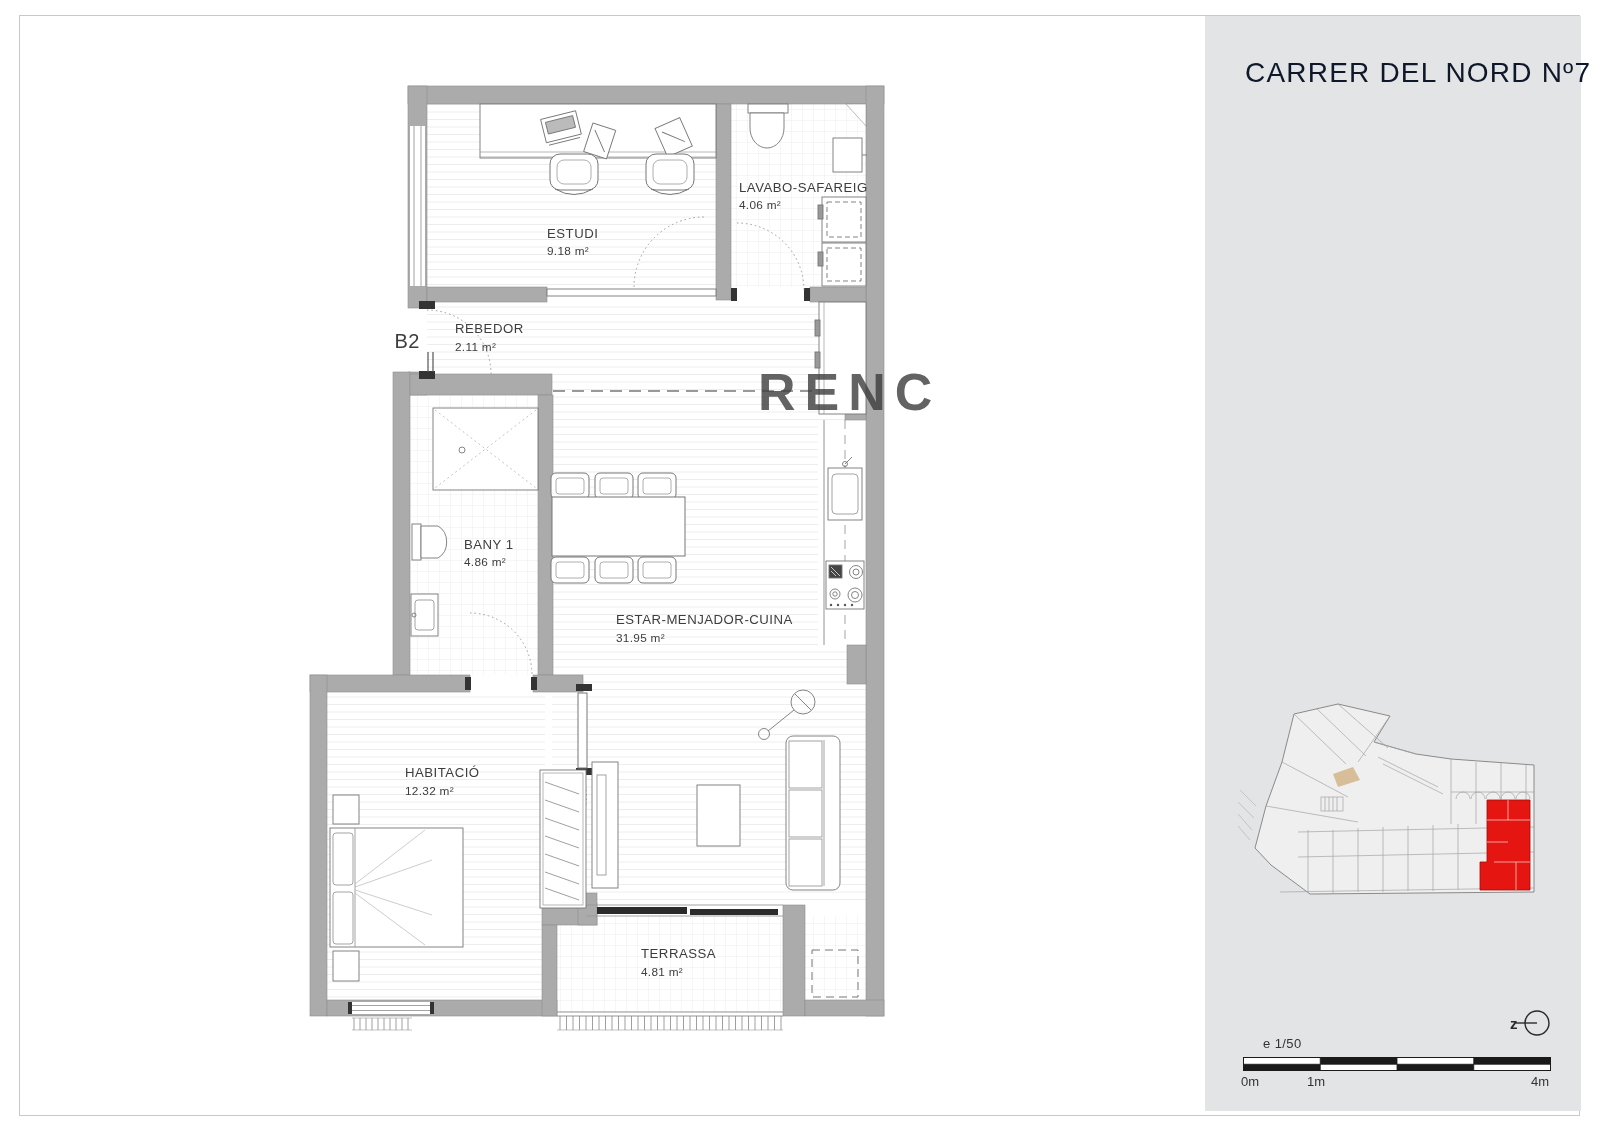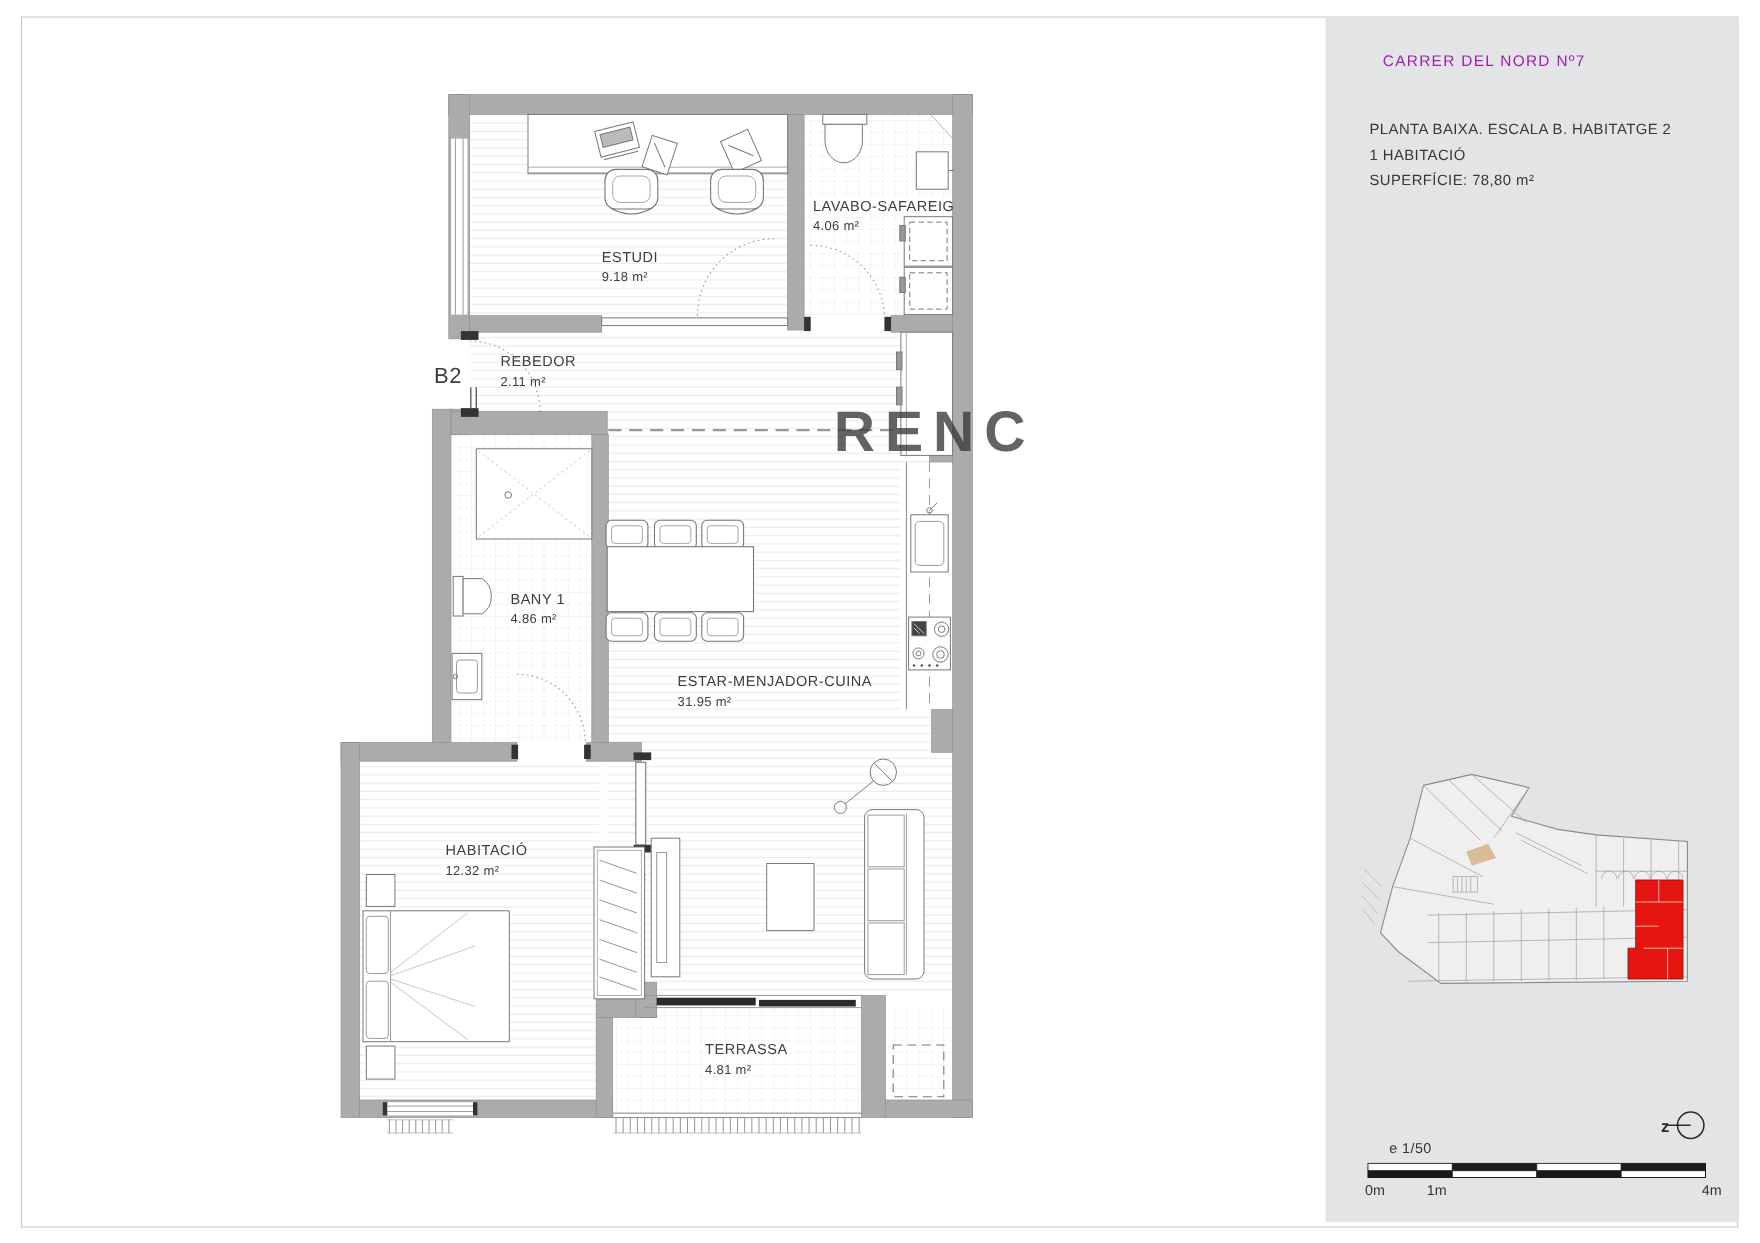--- a/index.html
+++ b/index.html
@@ -5,28 +5,28 @@
   html,body{margin:0;padding:0;background:#ffffff;font-family:"Liberation Sans",sans-serif;}
   .page{position:relative;width:1600px;height:1130px;background:#fff;overflow:hidden;}
   .frame{position:absolute;left:19px;top:15px;width:1561px;height:1101px;border:1px solid #c9c9c9;box-sizing:border-box;}
   .plan-svg{position:absolute;left:290px;top:70px;width:690px;height:985px;}
   .plan-svg text{font-family:"Liberation Sans",sans-serif;fill:#3d3d3d;}
   .room-name{font-size:13.2px;letter-spacing:.5px;}
   .room-area{font-size:11.8px;letter-spacing:.3px;}
   .unit-label{font-size:20px;fill:#474747;letter-spacing:.5px;}
   .watermark{font-size:52px;font-weight:bold;fill:#dcdcdc;opacity:.8;letter-spacing:9px;}
   .panel{position:absolute;left:1205px;top:16px;width:376px;height:1095px;background:#e3e4e6;}
-  .panel-title{position:absolute;left:40px;top:22px;font-size:14px;letter-spacing:1.2px;color:#a21caf;font-weight:400;white-space:nowrap;margin-left:12px;}
+  .panel-title{position:absolute;left:40px;top:22px;font-size:28px;letter-spacing:1.2px;color:#0f172a;font-weight:400;white-space:nowrap;}
   .panel-sub{position:absolute;left:40px;top:90px;font-size:13.5px;color:#373737;letter-spacing:.4px;line-height:23px;}
   .siteplan{position:absolute;left:33px;top:686px;width:312px;height:214px;}
   .north{position:absolute;left:288px;top:986px;width:78px;height:44px;}
   .scale-label{position:absolute;left:38px;top:1020px;font-size:13px;color:#333;letter-spacing:.4px;margin-left:20px;}
   .scalebar{position:absolute;left:38px;top:1041px;width:308px;height:14px;}
   .tick{position:absolute;top:1058px;font-size:13px;color:#333;}
-  .tick0{left:36px;text-align:center;} .tick1{left:92px;} .tick4{left:326px;margin-left:16px;}
+  .tick0{left:36px;text-align:center;} .tick1{left:102px;} .tick4{left:326px;}
 </style>
 </head>
 <body>
 
 <div class="page">
   <div class="frame"></div>
 
   <svg class="plan-svg" viewBox="290 70 690 985" xmlns="http://www.w3.org/2000/svg">
     <defs>
       <pattern id="boards" width="120" height="7.5" patternUnits="userSpaceOnUse">
@@ -258,25 +258,20 @@
       <text class="room-area" x="405" y="795">12.32 m²</text>
       <text class="room-name" x="641" y="958">TERRASSA</text>
       <text class="room-area" x="641" y="976">4.81 m²</text>
       <text class="unit-label" x="420" y="348" text-anchor="end">B2</text>
       <text class="watermark" x="758" y="410">RENC</text>
     </g>
   </svg>
 
   <aside class="panel">
     <h1 class="panel-title">CARRER DEL NORD Nº7</h1>
-    <div class="panel-sub">
-      <div>PLANTA BAIXA. ESCALA B. HABITATGE 2</div>
-      <div>1 HABITACIÓ</div>
-      <div>SUPERFÍCIE: 78,80 m²</div>
-    </div>
 
     <svg class="siteplan" viewBox="0 0 312 214" xmlns="http://www.w3.org/2000/svg">
       <path d="M56,12 L100,2 L152,14 L136,40 L178,52 L213,57 L296,63 L296,190 L72,192 L33,163 L17,146 L28,104 L44,60 Z" fill="#efeff0" stroke="#8a8a8a" stroke-width="1"></path>
       <g stroke="#a5a5a5" stroke-width=".7" fill="none">
         <path d="M56,12 L108,62 M78,6 L128,54 M100,2 L150,46 M152,14 L120,60 M136,40 L178,52"></path>
         <path d="M44,60 L110,95 M28,104 L120,120 M140,55 L200,85 M145,62 L205,92"></path>
         <path d="M60,130 L296,125 M60,155 L296,150 M42,190 L296,186"></path>
         <path d="M70,128 V191 M95,128 V191 M120,126 V190 M145,125 V190 M170,124 V189 M195,123 V189 M220,122 V188"></path>
         <path d="M213,57 V122 M238,60 V122 M263,61 V122 M288,62 V122 M213,90 H296"></path>
         <path d="M218,97 a7,7 0 0 1 14,0 M233,97 a7,7 0 0 1 14,0 M248,97 a7,7 0 0 1 14,0 M263,97 a7,7 0 0 1 14,0 M278,97 a7,7 0 0 1 14,0"></path>

